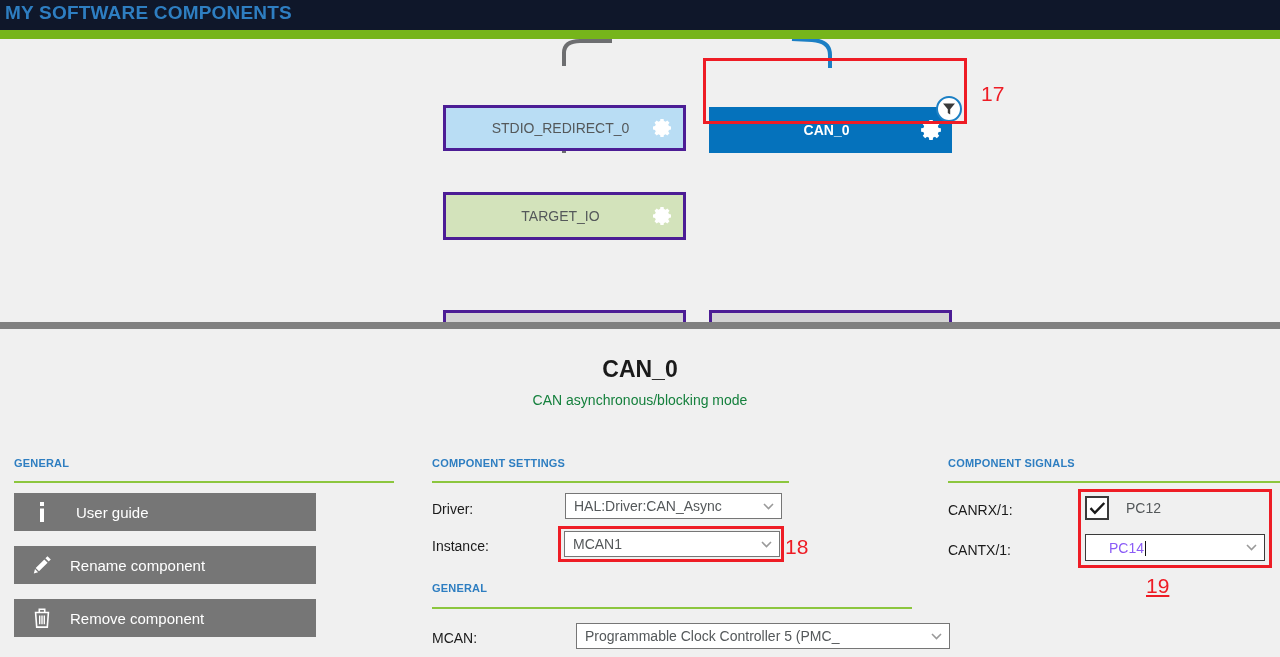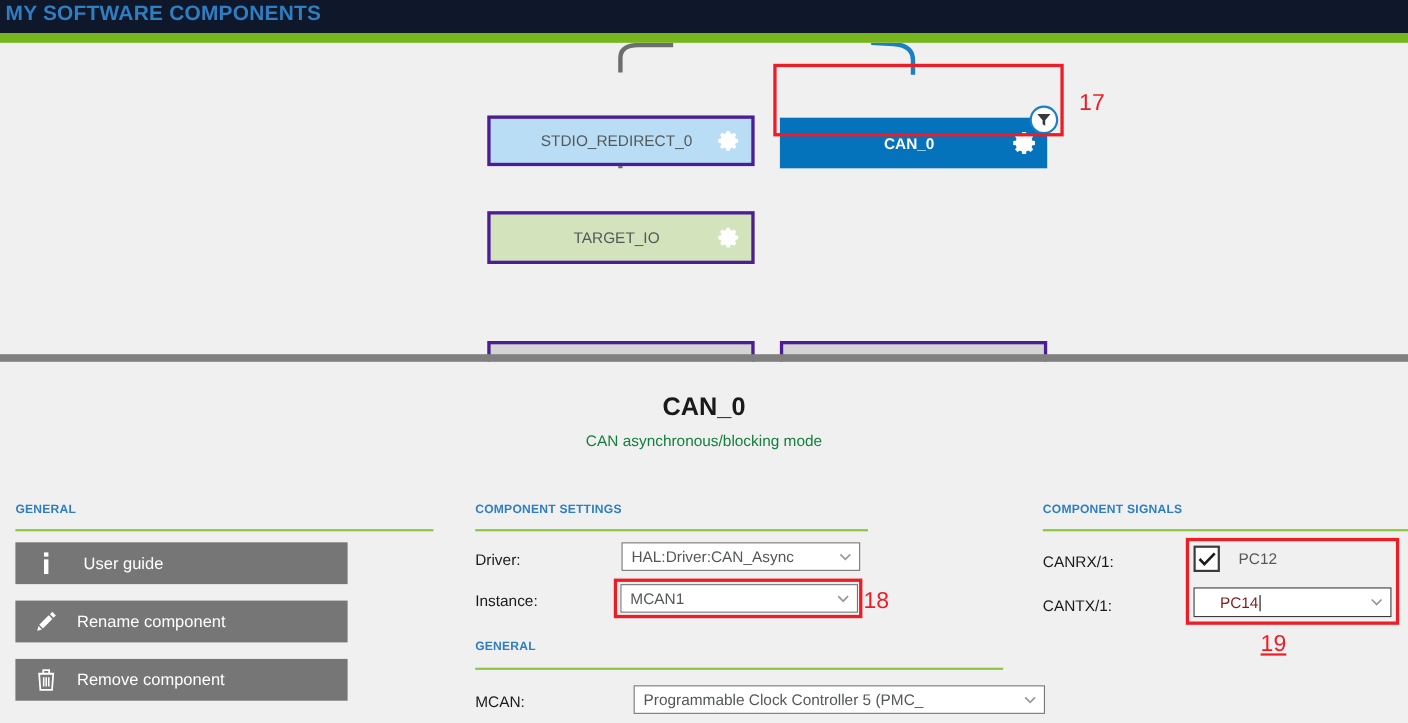--- a/index.html
+++ b/index.html
@@ -143,21 +143,21 @@
     position:absolute;left:1085px;top:496px;width:34px;height:24px;
   }
   #sig-checkbox{
     width:24px;height:24px;border:2px solid #3a3a3a;background:#ffffff;
     box-sizing:border-box;display:flex;align-items:center;justify-content:center;
   }
   #sig-check-label{
     position:absolute;left:1126px;top:500px;font-size:14px;color:#54585a;
   }
   #cb-cantx{left:1085px;top:534px;width:180px;height:27px;border:1px solid #3a3a3a;}
-  #cb-cantx .ctext{color:#7f1d1d;position:relative;padding-left:23px;}
+  #cb-cantx .ctext{color:#8b5cf6;position:relative;padding-left:23px;}
   #caret{
     display:inline-block;width:1px;height:15px;background:#111111;
     vertical-align:-3px;margin-left:1px;
   }
 
   #redbox-19{left:1078px;top:489px;width:194px;height:79px;}
   #rednum-19{left:1146px;top:574px;text-decoration:underline;}
 
   svg{display:block;}
 </style>

